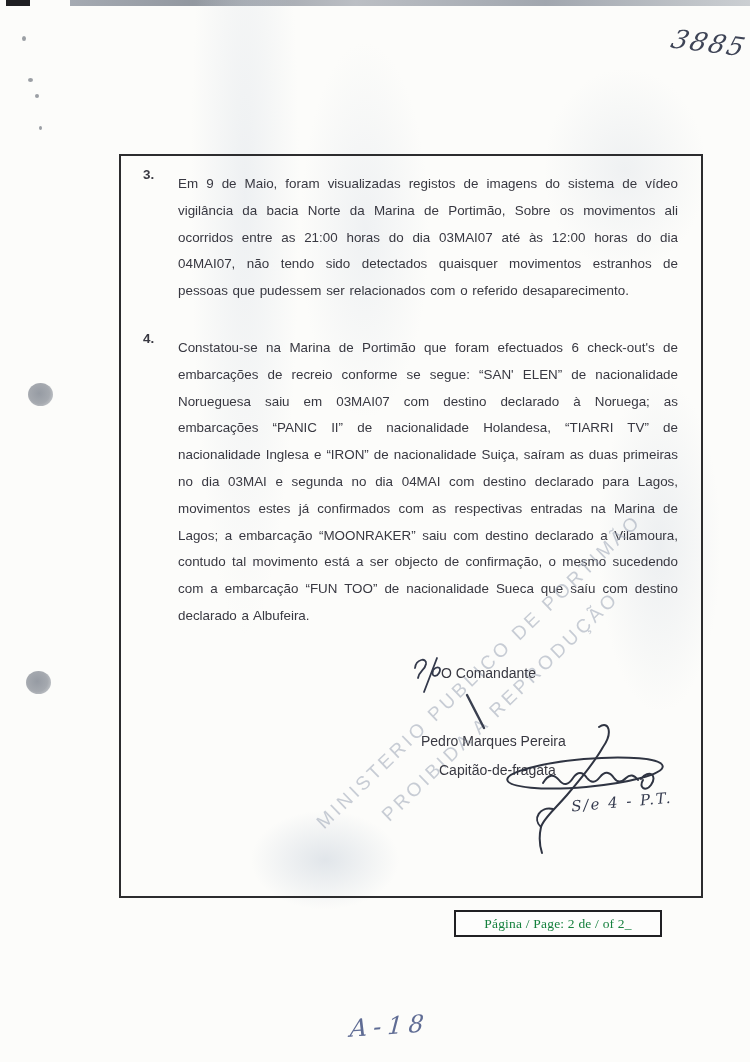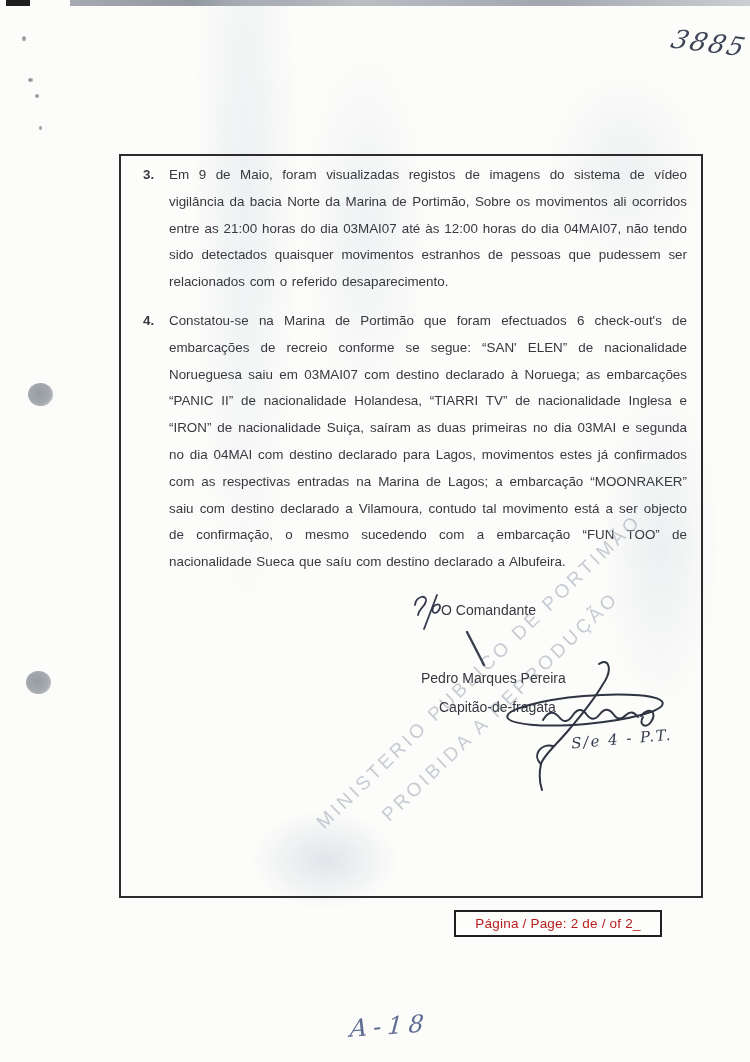--- a/index.html
+++ b/index.html
@@ -38,36 +38,36 @@
   .frame{position:absolute;left:119px;top:154px;width:584px;height:744px;
     box-sizing:border-box;border:2px solid #2c2c2e;background:transparent;
     padding:6px 14px 0 22px;}
   .watermark{position:absolute;left:185px;top:655px;width:520px;height:84px;
     transform:rotate(-44deg);transform-origin:0 0;
     font-size:19px;line-height:40px;letter-spacing:3.5px;font-weight:500;
     color:rgba(163,171,186,.6);white-space:nowrap;pointer-events:none;}
   .wm2{padding-left:52px;}
   .item{display:flex;margin:0 0 12px 0;font-size:13.4px;line-height:26.8px;word-spacing:1px;}
   .item .num{flex:none;width:26px;font-weight:bold;}
-  .item .itext{flex:1;margin:0;text-align:justify;}
+  .item .itext{flex:1;margin:9px;text-align:justify;}
   
   .sig-block{position:relative;margin:22px 0 0 268px;height:240px;}
   .sig-cmd{position:absolute;left:30px;top:4px;font-size:14px;}
   .sig-name{position:absolute;left:10px;top:72px;font-size:14px;font-weight:normal;}
   .sig-rank{position:absolute;left:28px;top:101px;font-size:14px;}
   .svg-ink{position:absolute;overflow:visible;}
   .pmark{left:-2px;top:-6px;}
   .slash{left:52px;top:30px;}
   .autograph{left:80px;top:62px;}
   .sig-note{position:absolute;left:160px;top:132px;font-family:"DejaVu Serif",serif;
     font-style:italic;font-size:15px;color:#343a4e;transform:rotate(-5deg);letter-spacing:2px;white-space:nowrap;}
   
   .footer-box{position:absolute;left:454px;top:910px;width:208px;height:27px;
     box-sizing:border-box;border:2px solid #202023;background:#fdfdfc;
-    font-size:13.5px;line-height:23px;text-align:center;color:#b91c1c;letter-spacing:.2px;}
+    font-size:13.5px;line-height:23px;text-align:center;color:#15803d;letter-spacing:.2px;font-family:Liberation Serif, serif;}
 </style>
 </head>
 <body>
 
 <div class="page">
 
   <div class="scan-strip"></div>
   <div class="scan-blob"></div>
   <div class="speck sp1"></div>
   <div class="speck sp2"></div>

